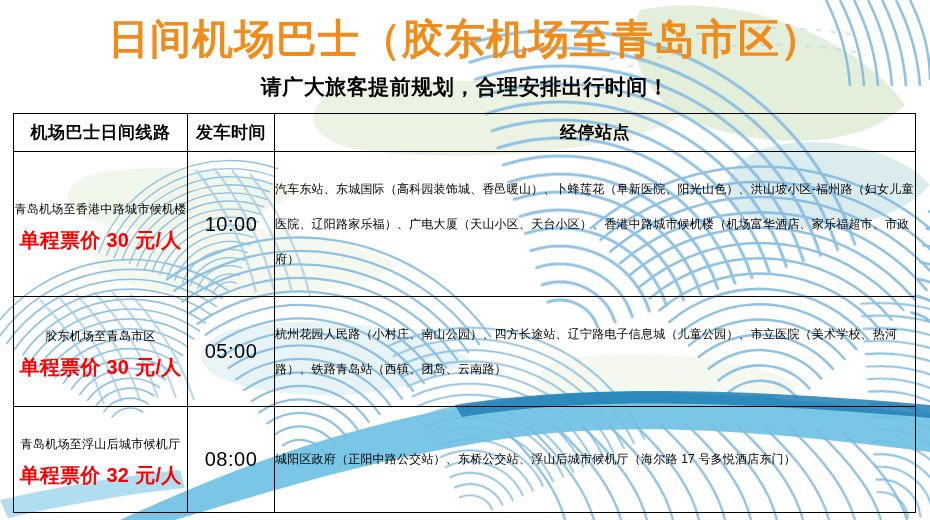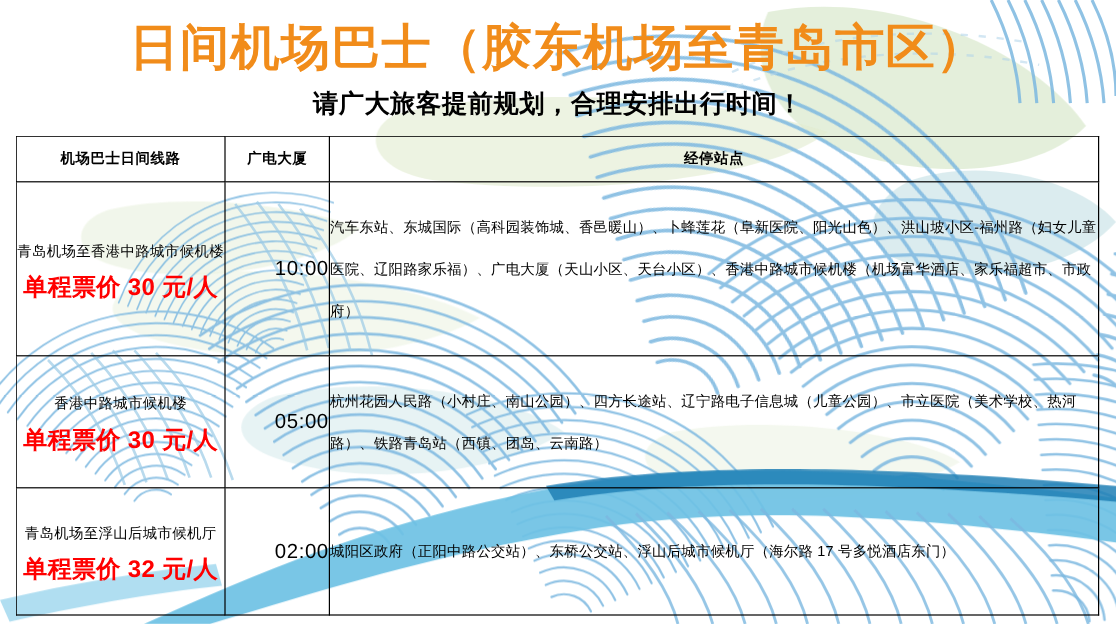--- a/index.html
+++ b/index.html
@@ -77,21 +77,21 @@
     padding: 0;
     vertical-align: middle;
     background: transparent;
   }
   col.c-route { width: 174px; }
   col.c-time  { width: 87px; }
   col.c-stops { width: 641px; }
 
   th.hdr {
     height: 37px;
-    font-size: 12px;
+    font-size: 17px;
     font-weight: 700;
     color: #000;
     text-align: center;
     letter-spacing: 0.5px;
   }
   td.route-cell {
     text-align: center;
     padding: 6px 4px;
   }
   .route-name {
@@ -102,22 +102,22 @@
     letter-spacing: 0.3px;
   }
   .route-price {
     font-size: 20px;
     line-height: 30px;
     color: #FF0000;
     font-weight: 700;
     letter-spacing: 0.3px;
   }
   td.time-cell {
-    text-align: right;
-    font-size: 17px;
+    text-align: center;
+    font-size: 20px;
     color: #000;
     letter-spacing: 0.5px;
   }
   td.stops-cell {
     padding: 6px 8px 6px 9px;
     font-size: 12px;
     line-height: 35px;
     color: #000;
     text-align: left;
     letter-spacing: 0.2px;
@@ -246,46 +246,46 @@
   <div id="bus-table-wrap">
     <table class="bus-table">
       <colgroup>
         <col class="c-route">
         <col class="c-time">
         <col class="c-stops">
       </colgroup>
       <thead>
         <tr>
           <th class="hdr">机场巴士日间线路</th>
-          <th class="hdr">广电大厦</th>
+          <th class="hdr">发车时间</th>
           <th class="hdr">经停站点</th>
         </tr>
       </thead>
       <tbody>
         <tr class="row-1">
           <td class="route-cell">
             <div class="route-name">青岛机场至香港中路城市候机楼</div>
             <div class="route-price">单程票价 30 元/人</div>
           </td>
           <td class="time-cell">10:00</td>
           <td class="stops-cell">汽车东站、东城国际（高科园装饰城、香邑暖山）、卜蜂莲花（阜新医院、阳光山色）、洪山坡小区-福州路（妇女儿童医院、辽阳路家乐福）、广电大厦（天山小区、天台小区）、香港中路城市候机楼（机场富华酒店、家乐福超市、市政府）</td>
         </tr>
         <tr class="row-2">
           <td class="route-cell">
-            <div class="route-name">香港中路城市候机楼</div>
+            <div class="route-name">胶东机场至青岛市区</div>
             <div class="route-price">单程票价 30 元/人</div>
           </td>
           <td class="time-cell">05:00</td>
           <td class="stops-cell">杭州花园人民路（小村庄、南山公园）、四方长途站、辽宁路电子信息城（儿童公园）、市立医院（美术学校、热河路）、铁路青岛站（西镇、团岛、云南路）</td>
         </tr>
         <tr class="row-3">
           <td class="route-cell">
             <div class="route-name">青岛机场至浮山后城市候机厅</div>
             <div class="route-price">单程票价 32 元/人</div>
           </td>
-          <td class="time-cell">02:00</td>
+          <td class="time-cell">08:00</td>
           <td class="stops-cell">城阳区政府（正阳中路公交站）、东桥公交站、浮山后城市候机厅（海尔路 17 号多悦酒店东门）</td>
         </tr>
       </tbody>
     </table>
   </div>
 
 </div>
 
 </body></html>

